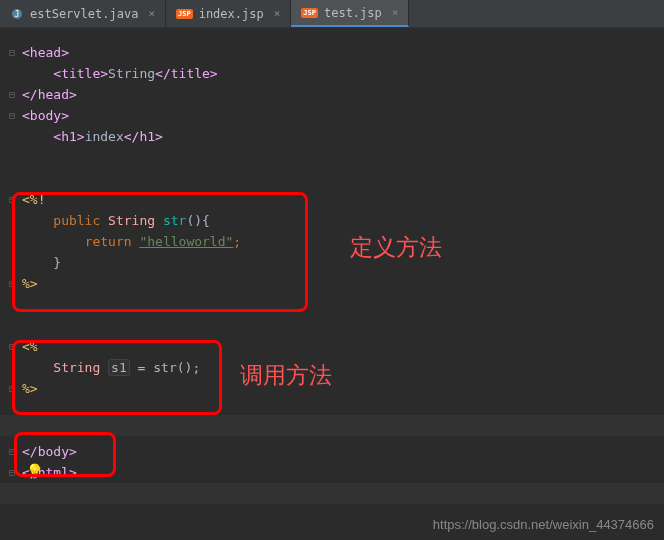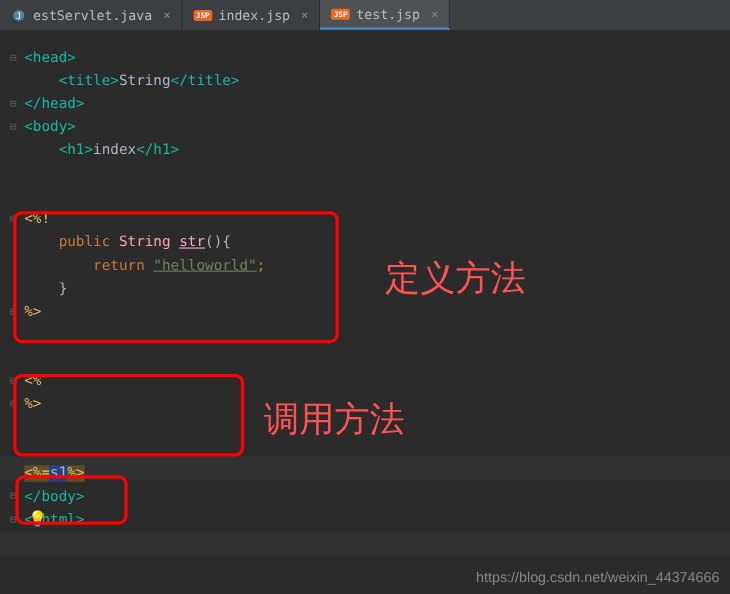--- a/index.html
+++ b/index.html
@@ -66,43 +66,43 @@
       position: absolute;
       left: 6px;
       width: 12px;
       text-align: center;
       color: #606060;
       font-size: 10px;
     }
     .fold-open { color: #606060; }
     .fold-close { color: #606060; }
     .code-content { white-space: pre; }
-    .tag { color: #14b8a6; }
+    .tag { color: #f0abfc; }
     .keyword { color: #cc7832; }
     .type { color: #fca5a5; }
-    .method { color: #f9a8d4; text-decoration: underline; }
+    .method { color: #14b8a6; }
     .string { color: #6a8759; }
     .string-underline { text-decoration: underline; }
     .jsp-tag { color: #e8bf6a; }
     .highlight-box {
       background: #323232;
       border: 1px solid #424242;
       border-radius: 3px;
       padding: 0 2px;
     }
     .red-box {
       position: absolute;
       border: 3px solid #ff0000;
       border-radius: 8px;
       pointer-events: none;
     }
     .annotation {
       position: absolute;
       color: #ff5252;
-      font-size: 32px;
+      font-size: 23px;
       font-family: 'Microsoft YaHei', sans-serif;
       pointer-events: none;
     }
     .bulb {
       position: absolute;
       left: 26px;
       top: 435px;
       color: #ffc66d;
       font-size: 14px;
     }
@@ -193,28 +193,28 @@
       <span class="gutter-mark">⊟</span>
       <span class="code-content"><span class="jsp-tag">%&gt;</span></span>
     </div>
   <div class="code-line"></div>
   <div class="code-line"></div>
   <div class="code-line">
       <span class="gutter-mark">⊟</span>
       <span class="code-content"><span class="jsp-tag">&lt;%</span></span>
     </div>
   <div class="code-line">
+      <span class="code-content">    <span class="type">String</span> <span class="highlight-box">s1</span><span> = </span><span>str();</span></span>
+    </div>
+  <div class="code-line">
       <span class="gutter-mark">⊟</span>
       <span class="code-content"><span class="jsp-tag">%&gt;</span></span>
     </div>
   <div class="code-line"></div>
   <div class="code-line"></div>
-  <div class="code-line">
-      <span class="code-content"><span class="yellow-chars">&lt;%=</span><span class="var-hl">s1</span><span class="yellow-chars">%&gt;</span></span>
-    </div>
   <div class="code-line">
       <span class="gutter-mark">⊟</span>
       <span class="code-content"><span class="tag">&lt;/body&gt;</span></span>
     </div>
   <div class="code-line">
       <span class="gutter-mark">⊟</span>
       <span class="code-content"><span class="tag">&lt;/html&gt;</span></span>
     </div>
 
   <span class="bulb">💡</span>

